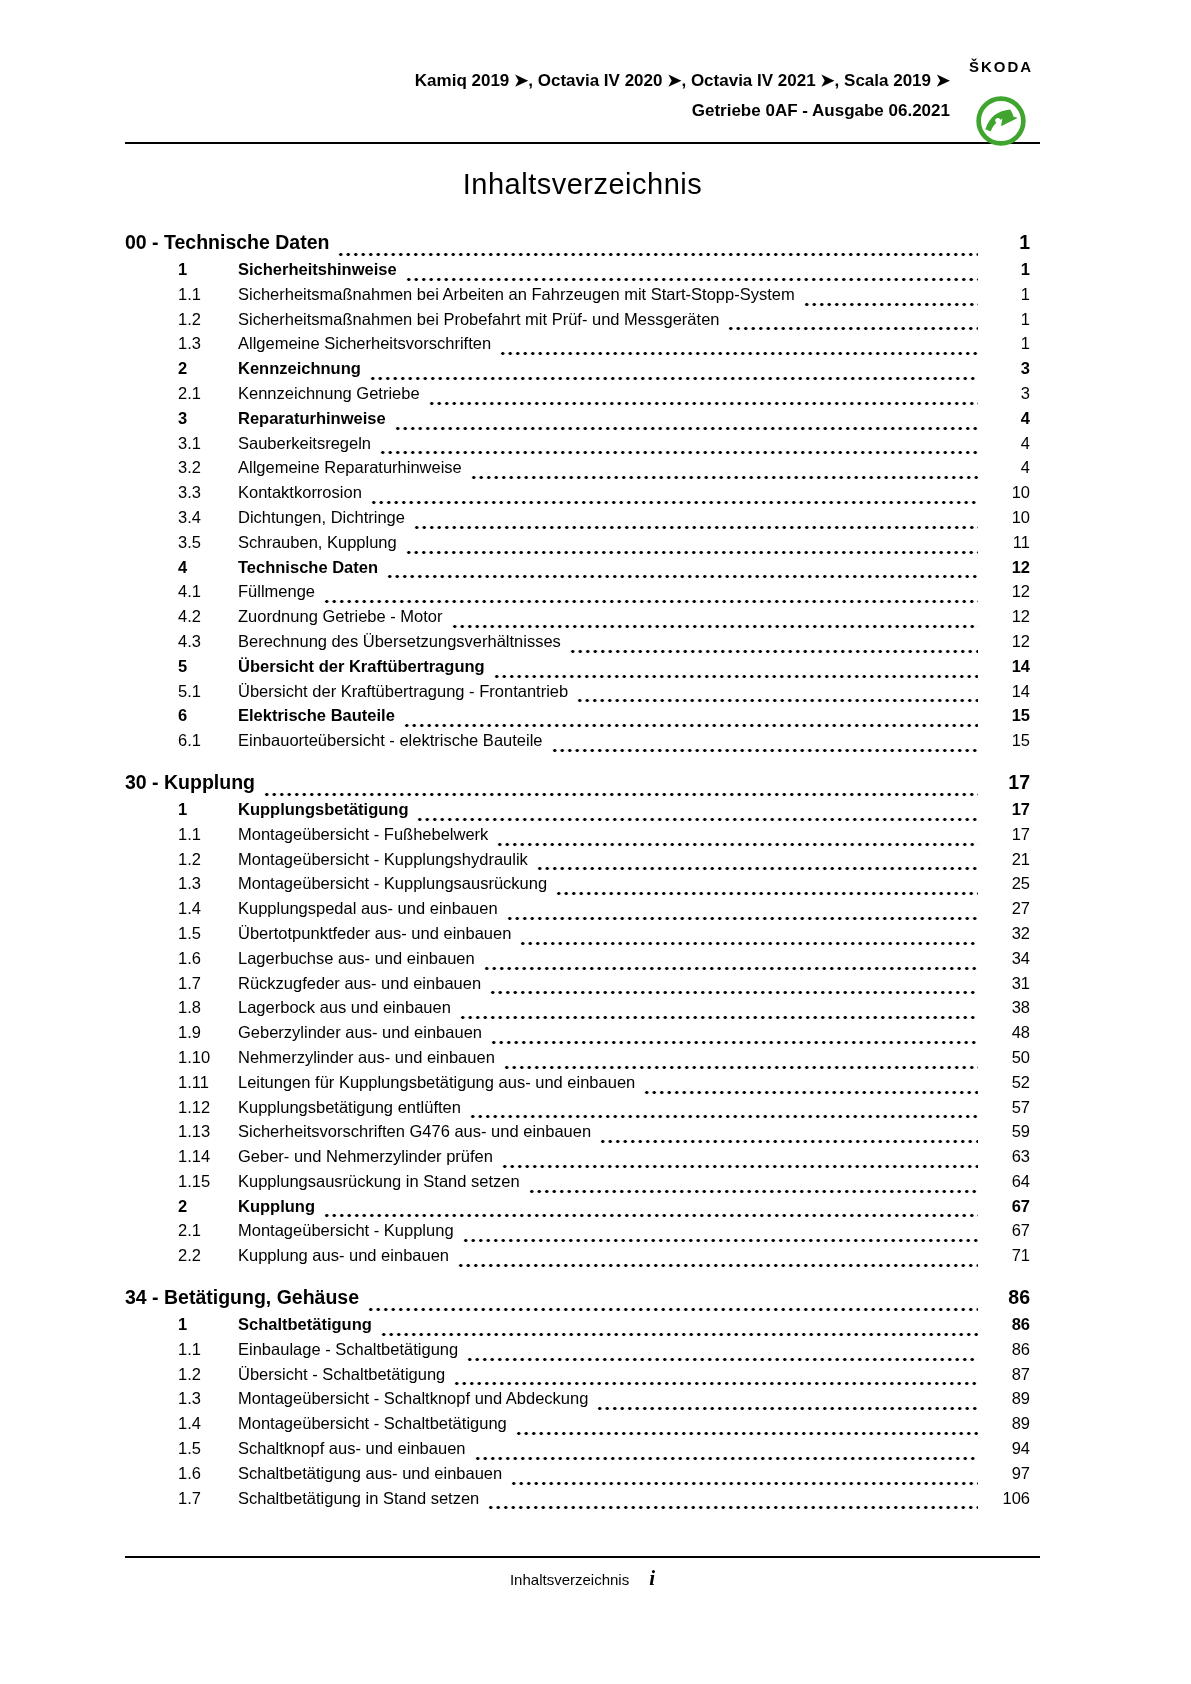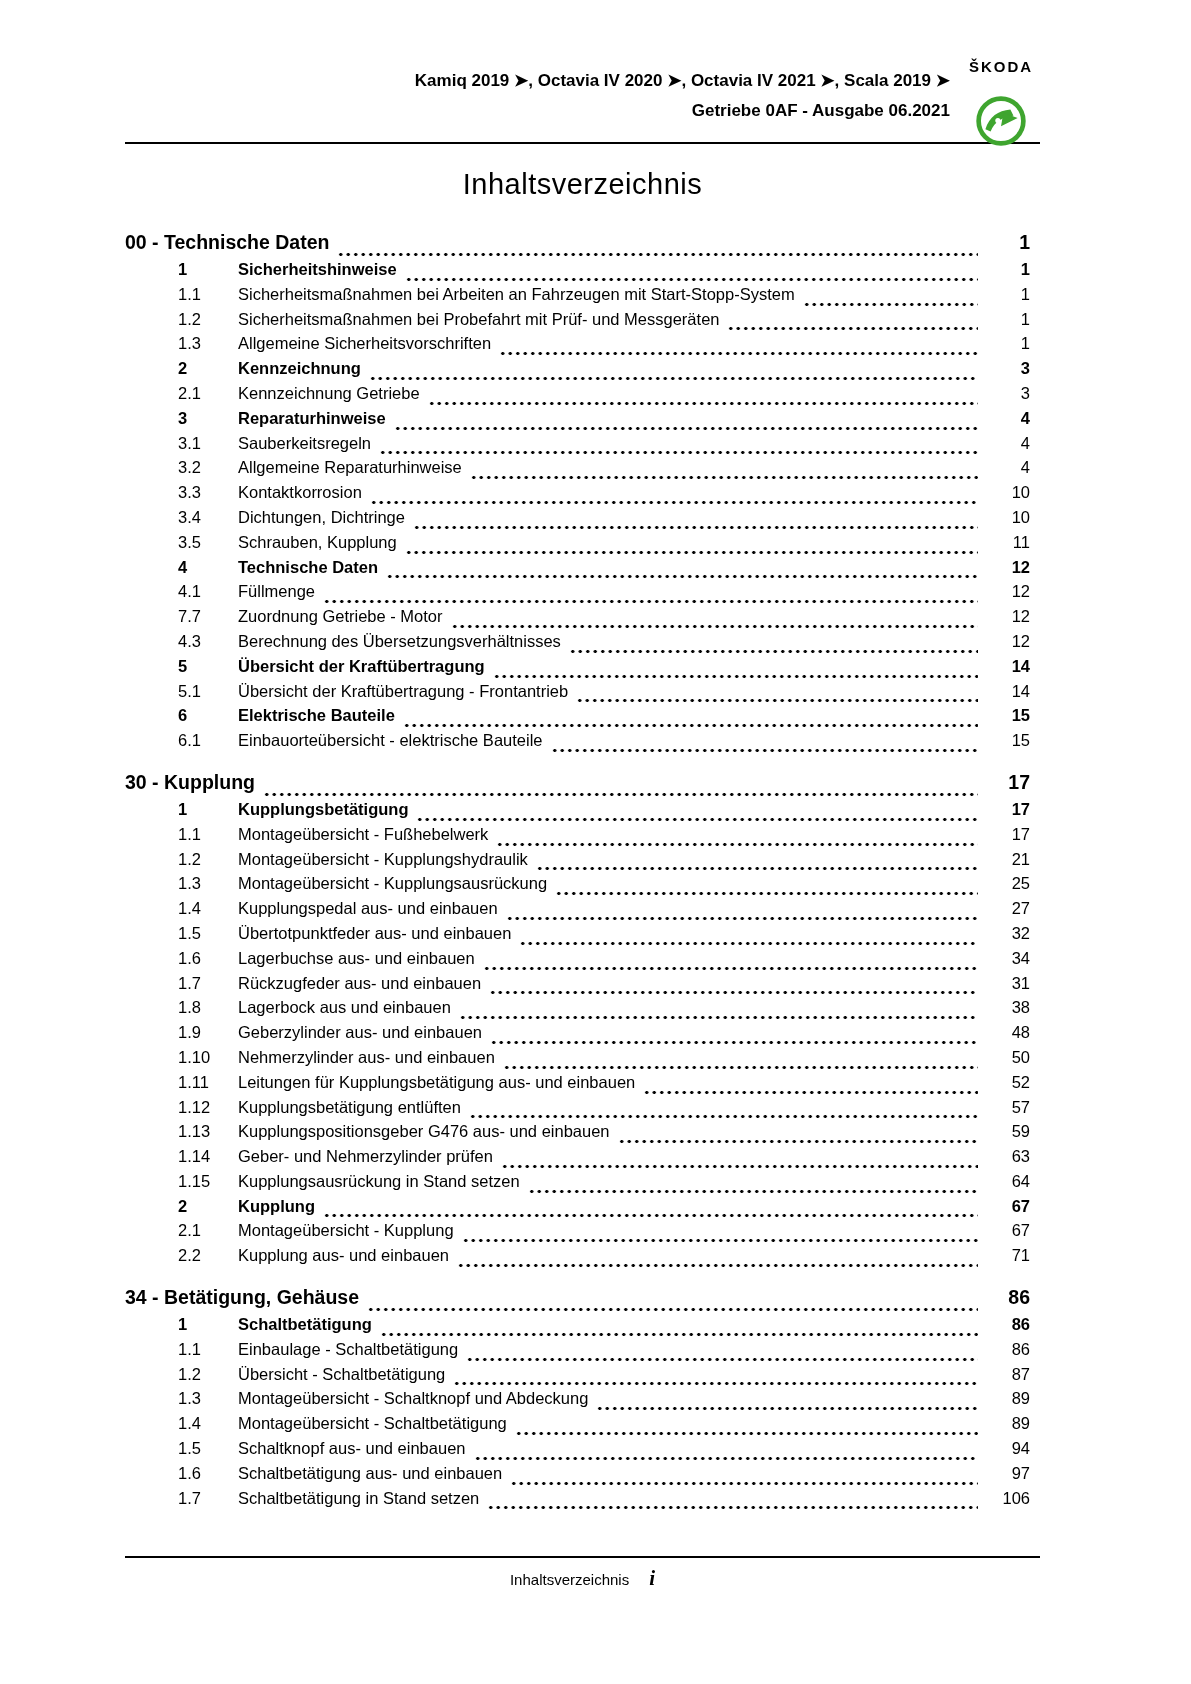--- a/index.html
+++ b/index.html
@@ -220,21 +220,21 @@
         <span class="leader"></span>
         <span class="page">12</span>
       </div>
       <div class="toc-row entry-row">
         <span class="num">4.1</span>
         <span class="label">Füllmenge</span>
         <span class="leader"></span>
         <span class="page">12</span>
       </div>
       <div class="toc-row entry-row">
-        <span class="num">7.7</span>
+        <span class="num">4.2</span>
         <span class="label">Zuordnung Getriebe - Motor</span>
         <span class="leader"></span>
         <span class="page">12</span>
       </div>
       <div class="toc-row entry-row">
         <span class="num">4.3</span>
         <span class="label">Berechnung des Übersetzungsverhältnisses</span>
         <span class="leader"></span>
         <span class="page">12</span>
       </div>
@@ -340,21 +340,21 @@
         <span class="page">52</span>
       </div>
       <div class="toc-row entry-row">
         <span class="num">1.12</span>
         <span class="label">Kupplungsbetätigung entlüften</span>
         <span class="leader"></span>
         <span class="page">57</span>
       </div>
       <div class="toc-row entry-row">
         <span class="num">1.13</span>
-        <span class="label">Kupplungspositionsgeber G476 aus- und einbauen</span>
+        <span class="label">Sicherheitsvorschriften G476 aus- und einbauen</span>
         <span class="leader"></span>
         <span class="page">59</span>
       </div>
       <div class="toc-row entry-row">
         <span class="num">1.14</span>
         <span class="label">Geber- und Nehmerzylinder prüfen</span>
         <span class="leader"></span>
         <span class="page">63</span>
       </div>
       <div class="toc-row entry-row">

